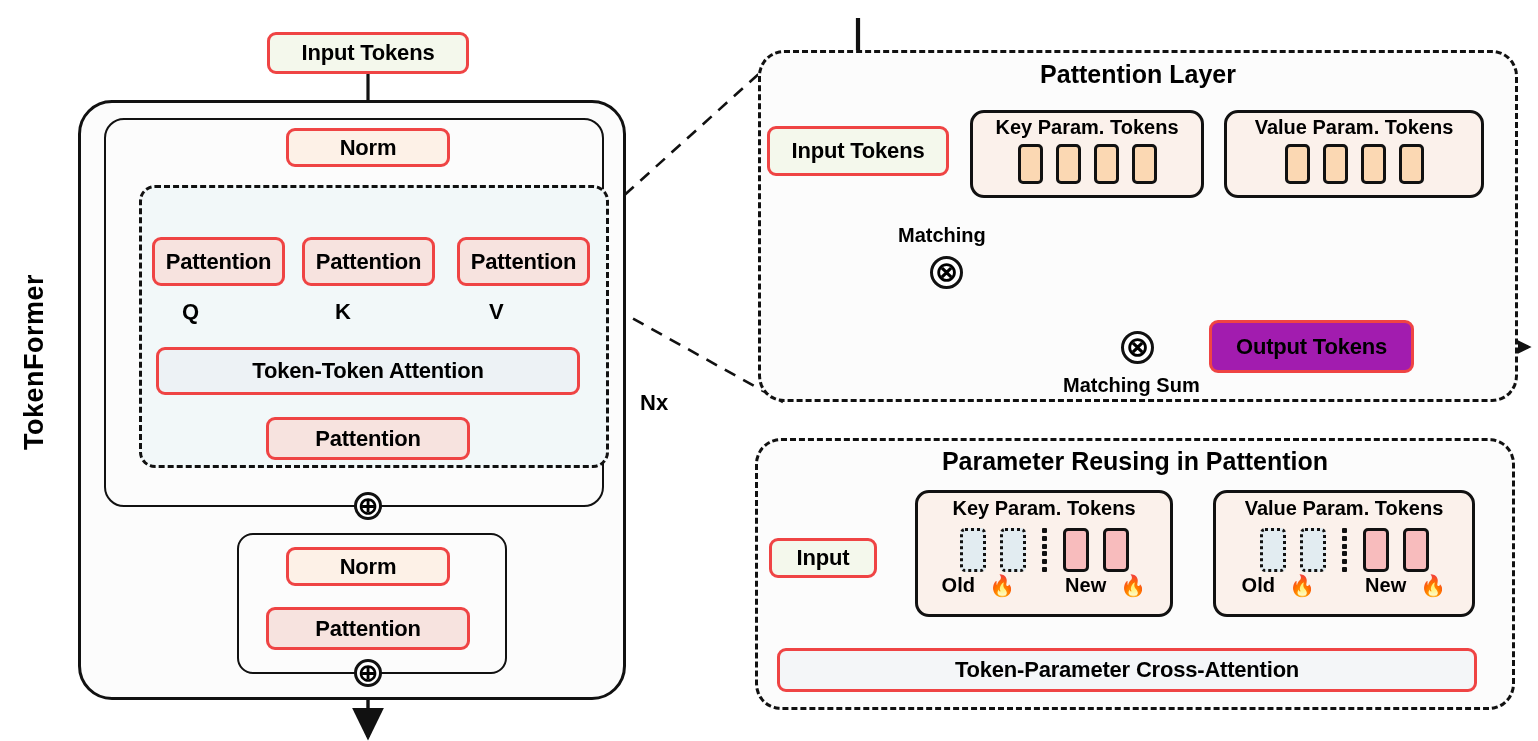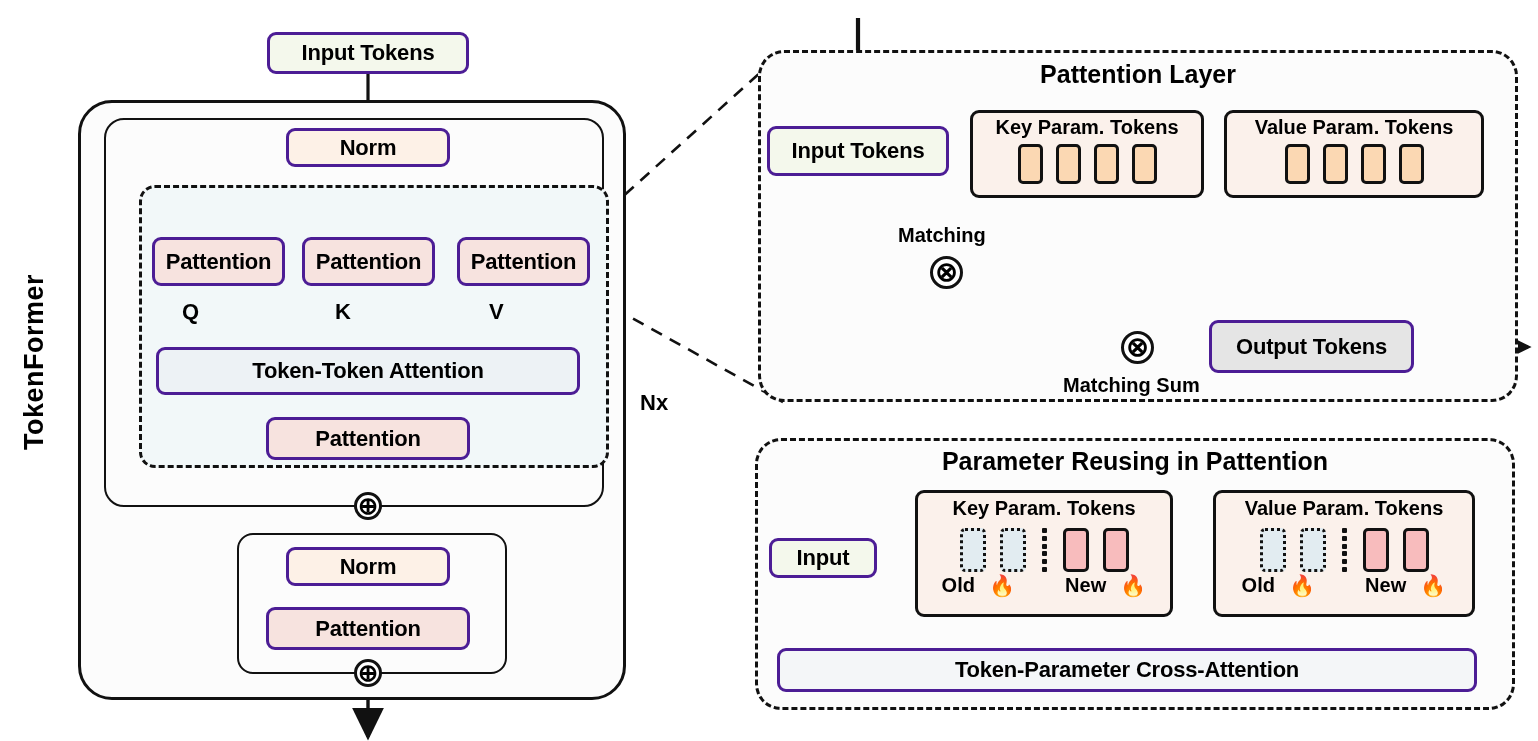--- a/index.html
+++ b/index.html
@@ -4,32 +4,32 @@
 <style>
   html,body{margin:0;padding:0;background:#ffffff;}
   body{width:1538px;height:741px;position:relative;overflow:hidden;
        font-family:"Liberation Sans",sans-serif;color:#000;}
   #root{position:absolute;left:0;top:0;width:1538px;height:741px;}
 
   .abs{position:absolute;box-sizing:border-box;}
 
   
   .node{display:flex;align-items:center;justify-content:center;
-        border:3px solid #4c1d95;border-radius:9px;
+        border:3px solid #ef4444;border-radius:9px;
         font-weight:bold;letter-spacing:-0.2px;text-align:center;
         line-height:1.05;}
 
   .n-input      {background:#f4f8ec;}
   .n-norm       {background:#fdf1e7;}
   .n-pattention {background:#f7e3df;}
   .n-tta        {background:#edf2f5;}
   .n-scores     {background:#f1eff6;}
-  .n-out        {background:#e5e5e5;text-align:right;}
+  .n-out        {background:#a21caf;text-align:right;}
   .n-tpca       {background:#f4f6f8;}
-  .n-paramgroup {background:#fbf1eb;border:3px solid #111;border-radius:9px;}
+  .n-paramgroup {background:#fbf1eb;border:3px solid #111;border-radius:14px;}
 
   
   .round-outer{border:3px solid #111;border-radius:34px;background:#fcfcfc;}
   .round-inner{border:2.5px solid #111;border-radius:20px;background:#fcfcfc;}
   .dash-inner{border:3px dashed #111;border-radius:16px;background:#f2f8f9;}
   .dash-panel{border:3px dashed #111;border-radius:26px;background:#fcfcfc;}
 
   
   .lbl{font-weight:bold;white-space:nowrap;}
 

